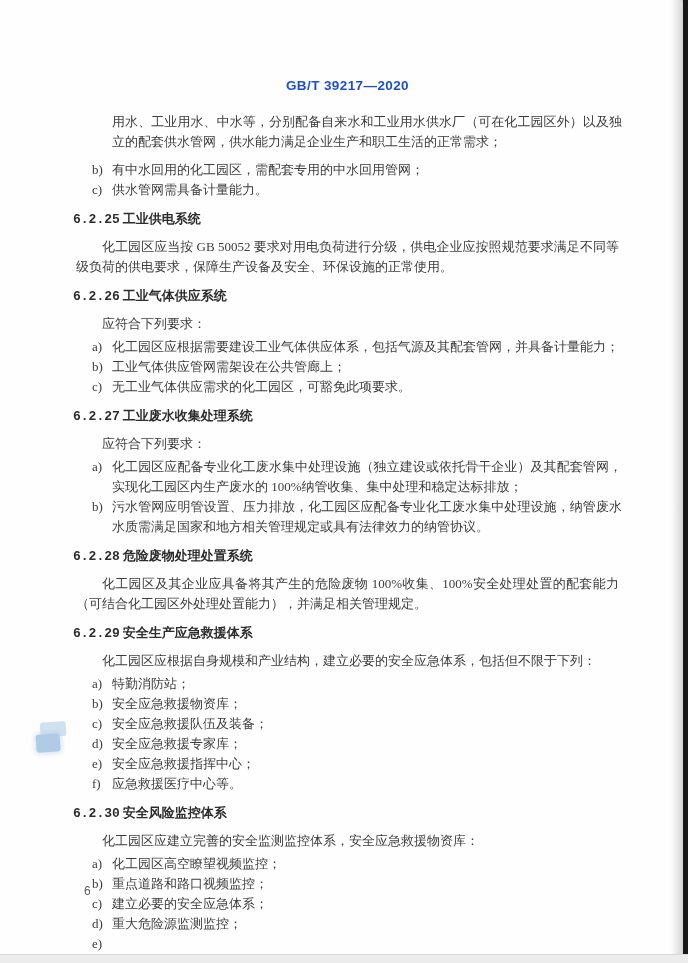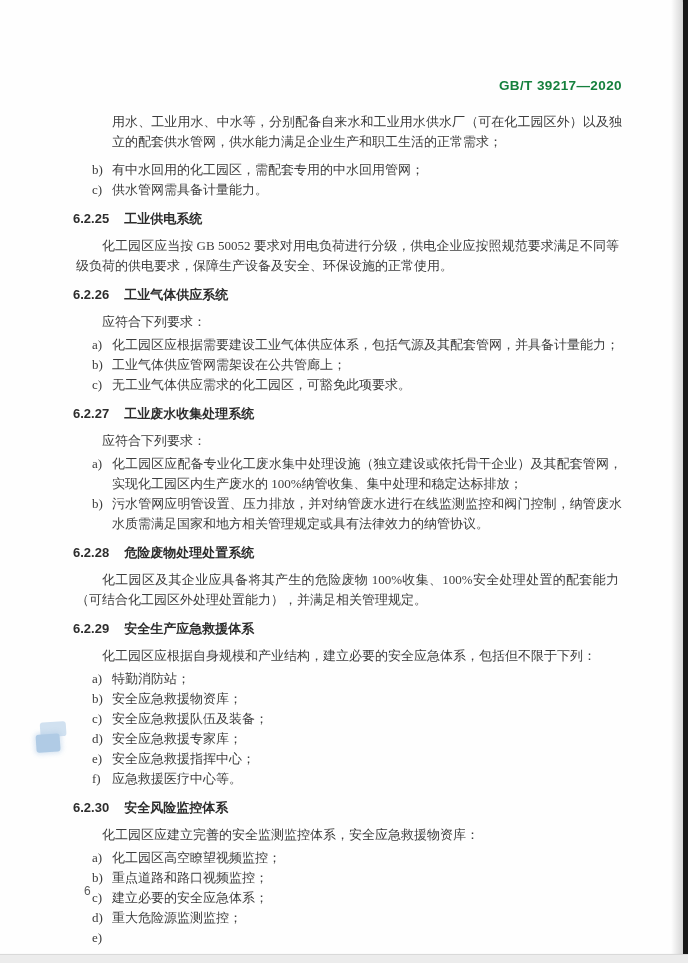--- a/index.html
+++ b/index.html
@@ -44,40 +44,40 @@
     left: 73px; top: 76px; width: 549px;
     font-size: 13px;
     line-height: 20px;
     text-align: justify;
   }
   .doc-header {
     font-family: "Liberation Sans", "DejaVu Sans", sans-serif;
     font-weight: bold;
     font-size: 13.5px;
     letter-spacing: 0.4px;
-    color: #15803d;
+    color: #1d4ed8;
     margin-bottom: 16px;
-    text-align: right;
+    text-align: center;
   }
   .cont-para { margin: 0 0 8px 39px; }
   .li {
     position: relative;
     padding-left: 39px;
     margin: 0;
   }
   .li .marker { position: absolute; left: 19px; }
   .sec-h {
     margin: 9px 0 7px 0;
     font-family: "Liberation Sans", "DejaVu Sans", sans-serif;
     font-weight: bold;
     font-size: 13px;
     color: #2d2d2d;
     text-align: left;
   }
-  .sec-num { margin-right: 15px; font-weight: 600; }
+  .sec-num { margin-right: 3px; font-weight: 600; font-family: Liberation Mono, monospace; }
   .para { margin: 3px; text-indent: 26px; }
   .page-num {
     position: absolute;
     left: 84px; top: 884px;
     font-family: "Liberation Sans", "DejaVu Sans", sans-serif;
     font-size: 12px;
     color: #5a5a5a;
   }
   .watermark {
     position: absolute;
@@ -149,21 +149,21 @@
         <div class="sec-h">
           <span class="sec-num">6.2.27</span><span class="sec-title">工业废水收集处理系统</span>
         </div>
         <p class="para">应符合下列要求：</p>
         <div class="li">
           <span class="marker">a)</span>
           <span>化工园区应配备专业化工废水集中处理设施（独立建设或依托骨干企业）及其配套管网，实现化工园区内生产废水的 100%纳管收集、集中处理和稳定达标排放；</span>
         </div>
         <div class="li">
           <span class="marker">b)</span>
-          <span>污水管网应明管设置、压力排放，并对纳管废水进行在线监测监控和阀门控制，纳管废水水质需满足国家和地方相关管理规定或具有法律效力的纳管协议。</span>
+          <span>污水管网应明管设置、压力排放，化工园区应配备专业化工废水集中处理设施，纳管废水水质需满足国家和地方相关管理规定或具有法律效力的纳管协议。</span>
         </div>
       </div>
 
       <div class="sec">
         <div class="sec-h">
           <span class="sec-num">6.2.28</span><span class="sec-title">危险废物处理处置系统</span>
         </div>
         <p class="para">化工园区及其企业应具备将其产生的危险废物 100%收集、100%安全处理处置的配套能力（可结合化工园区外处理处置能力），并满足相关管理规定。</p>
       </div>
 

